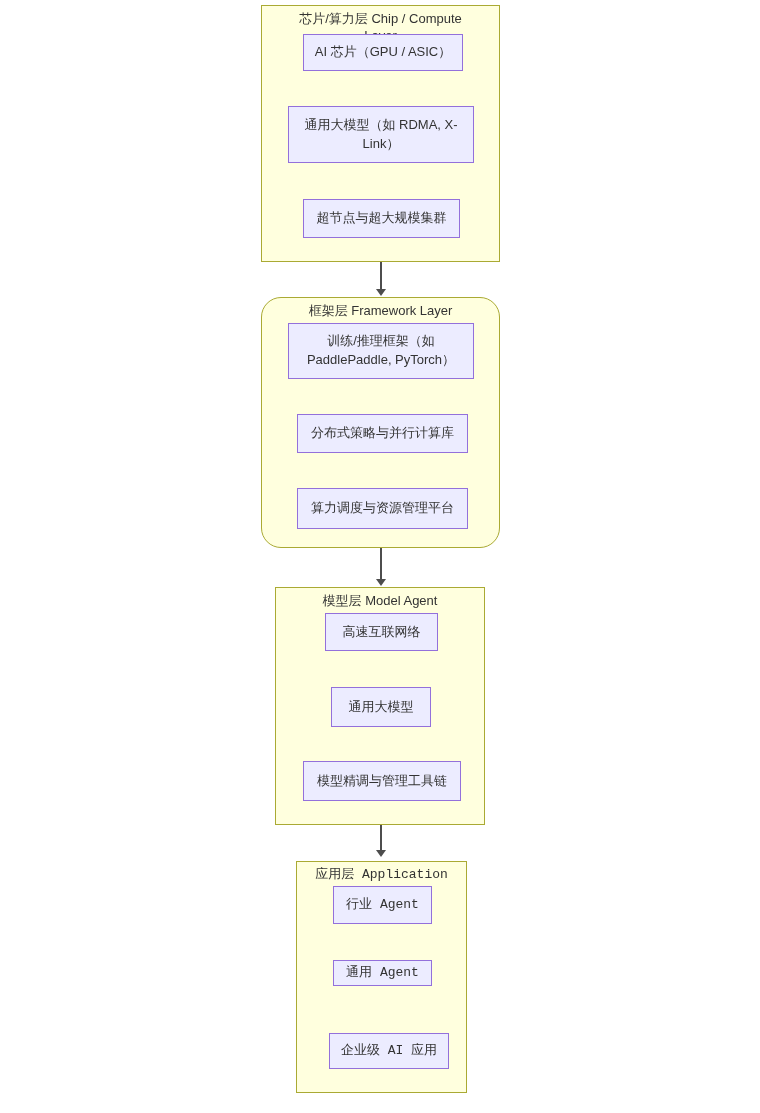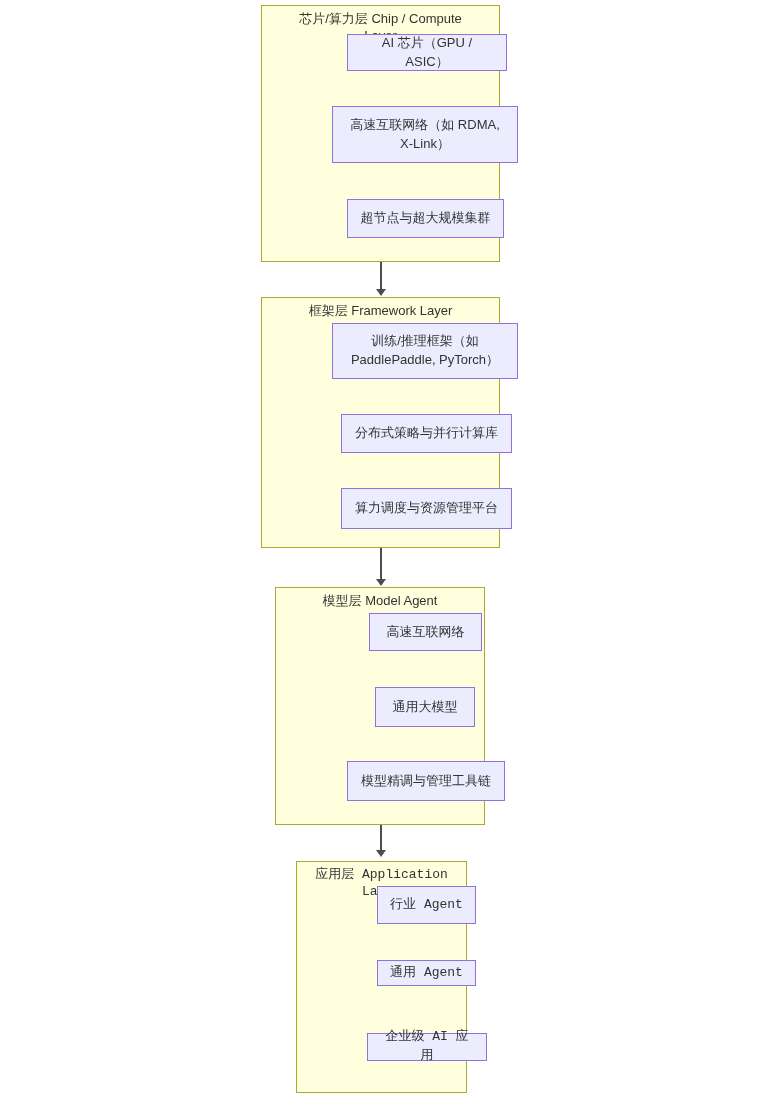--- a/index.html
+++ b/index.html
@@ -49,22 +49,21 @@
     position: absolute;
     background: var(--node-fill);
     border: 1px solid var(--node-border);
     display: flex;
     align-items: center;
     justify-content: center;
     text-align: center;
     font-size: 13px;
     line-height: 1.45;
     color: var(--text-color);
-    padding: 0 12px;
-    margin-left: 44px;
+    padding: 0 4px;
   }
   .arrow { position: absolute; width: 13px; }
   .arrow .shaft {
     position: absolute;
     left: 6px;
     top: 0;
     bottom: 6px;
     width: 2px;
     background: var(--arrow-color);
   }
@@ -73,36 +72,36 @@
     left: 2px;
     bottom: 0;
     width: 0;
     height: 0;
     border-left: 5px solid transparent;
     border-right: 5px solid transparent;
     border-top: 7px solid var(--arrow-color);
   }
   
   .l1 { left: 261px; top: 5px;   width: 239px; height: 257px; }
-  .l2 { left: 261px; top: 297px; width: 239px; height: 251px; }
+  .l2 { left: 261px; top: 297px; width: 239px; height: 251px; border-radius: 20px; }
   .l3 { left: 275px; top: 587px; width: 210px; height: 238px; }
   .l4 { left: 296px; top: 861px; width: 171px; height: 232px; font-family: Liberation Mono, monospace; }
   .a1 { left: 374px; top: 262px; height: 34px; }
   .a2 { left: 374px; top: 548px; height: 38px; }
   .a3 { left: 374px; top: 825px; height: 32px; }
 </style>
 </head>
 <body>
 
 <div class="stage">
 
   <div class="layer l1">
     <div class="layer-title wrap">芯片/算力层 Chip / Compute Layer</div>
     <div class="node" style="left:41px; top:28px; width:160px; height:37px">AI 芯片（GPU / ASIC）</div>
-    <div class="node" style="left:26px; top:100px; width:186px; height:57px">高速互联网络（如 RDMA, X-Link）</div>
+    <div class="node" style="left:26px; top:100px; width:186px; height:57px">通用大模型（如 RDMA, X-Link）</div>
     <div class="node" style="left:41px; top:193px; width:157px; height:39px">超节点与超大规模集群</div>
   </div>
 
   <div class="arrow a1">
     <div class="shaft"></div>
     <div class="head"></div>
   </div>
 
   <div class="layer l2">
     <div class="layer-title">框架层 Framework Layer</div>
@@ -125,16 +124,16 @@
 
   <div class="arrow a3">
     <div class="shaft"></div>
     <div class="head"></div>
   </div>
 
   <div class="layer l4">
     <div class="layer-title">应用层 Application Layer</div>
     <div class="node" style="left:36px; top:24px; width:99px; height:38px">行业 Agent</div>
     <div class="node" style="left:36px; top:98px; width:99px; height:26px">通用 Agent</div>
-    <div class="node" style="left:26px; top:171px; width:120px; height:28px">企业级 AI 应用</div>
+    <div class="node" style="left:32px; top:171px; width:120px; height:36px">企业级 AI 应用</div>
   </div>
 
 </div>
 
 </body></html>

